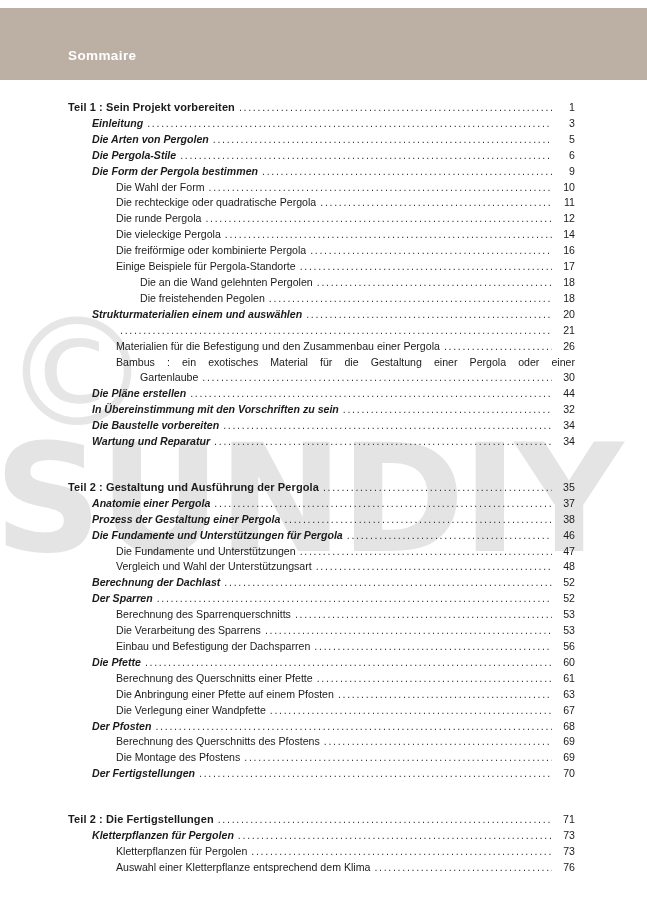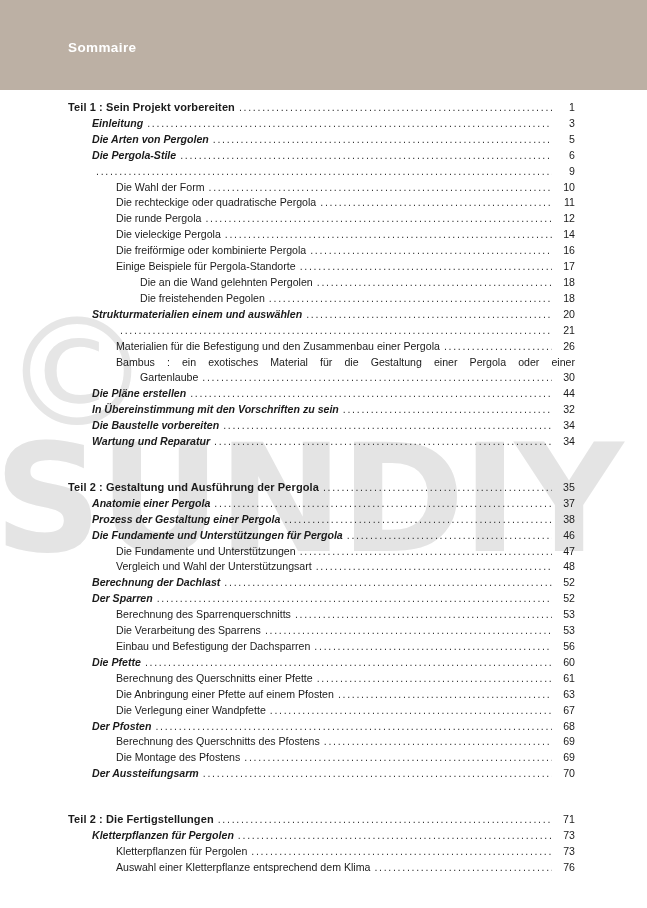--- a/index.html
+++ b/index.html
@@ -5,22 +5,22 @@
   html, body { margin:0; padding:0; }
   body {
     width:647px; height:908px;
     position:relative; overflow:hidden;
     background:#ffffff;
     font-family:"Liberation Sans", sans-serif;
   }
 
   
   .header {
-    position:absolute; top:0; left:0;
-    width:647px; height:90px;
+    position:absolute; top:8px; left:0;
+    width:647px; height:72px;
     background:#bcb0a4;
     z-index:2;
   }
   .header-title {
     position:absolute; left:68px; top:40px;
     font-size:13.5px; font-weight:bold;
     letter-spacing:0.4px;
     color:#ffffff;
   }
 
@@ -118,20 +118,21 @@
         <span class="label">Die Arten von Pergolen</span>
         <span class="leader">............................................................................................................................................................................................................................</span>
         <span class="page">5</span>
       </div>
       <div class="row lv1">
         <span class="label">Die Pergola-Stile</span>
         <span class="leader">............................................................................................................................................................................................................................</span>
         <span class="page">6</span>
       </div>
       <div class="row lv1">
+        <span class="label">Die Form der Pergola bestimmen</span>
         <span class="leader">............................................................................................................................................................................................................................</span>
         <span class="page">9</span>
       </div>
       <div class="row lv2">
         <span class="label">Die Wahl der Form</span>
         <span class="leader">............................................................................................................................................................................................................................</span>
         <span class="page">10</span>
       </div>
       <div class="row lv2">
         <span class="label">Die rechteckige oder quadratische Pergola</span>
@@ -294,21 +295,21 @@
         <span class="label">Berechnung des Querschnitts des Pfostens</span>
         <span class="leader">............................................................................................................................................................................................................................</span>
         <span class="page">69</span>
       </div>
       <div class="row lv2">
         <span class="label">Die Montage des Pfostens</span>
         <span class="leader">............................................................................................................................................................................................................................</span>
         <span class="page">69</span>
       </div>
       <div class="row lv1">
-        <span class="label">Der Aussteifungsarm</span>
+        <span class="label">Der Fertigstellungen</span>
         <span class="leader">............................................................................................................................................................................................................................</span>
         <span class="page">70</span>
       </div>
     </div>
     <div class="toc-section">
       <div class="row lv0">
         <span class="label">Teil 2 : Die Fertigstellungen</span>
         <span class="leader">............................................................................................................................................................................................................................</span>
         <span class="page">71</span>
       </div>

